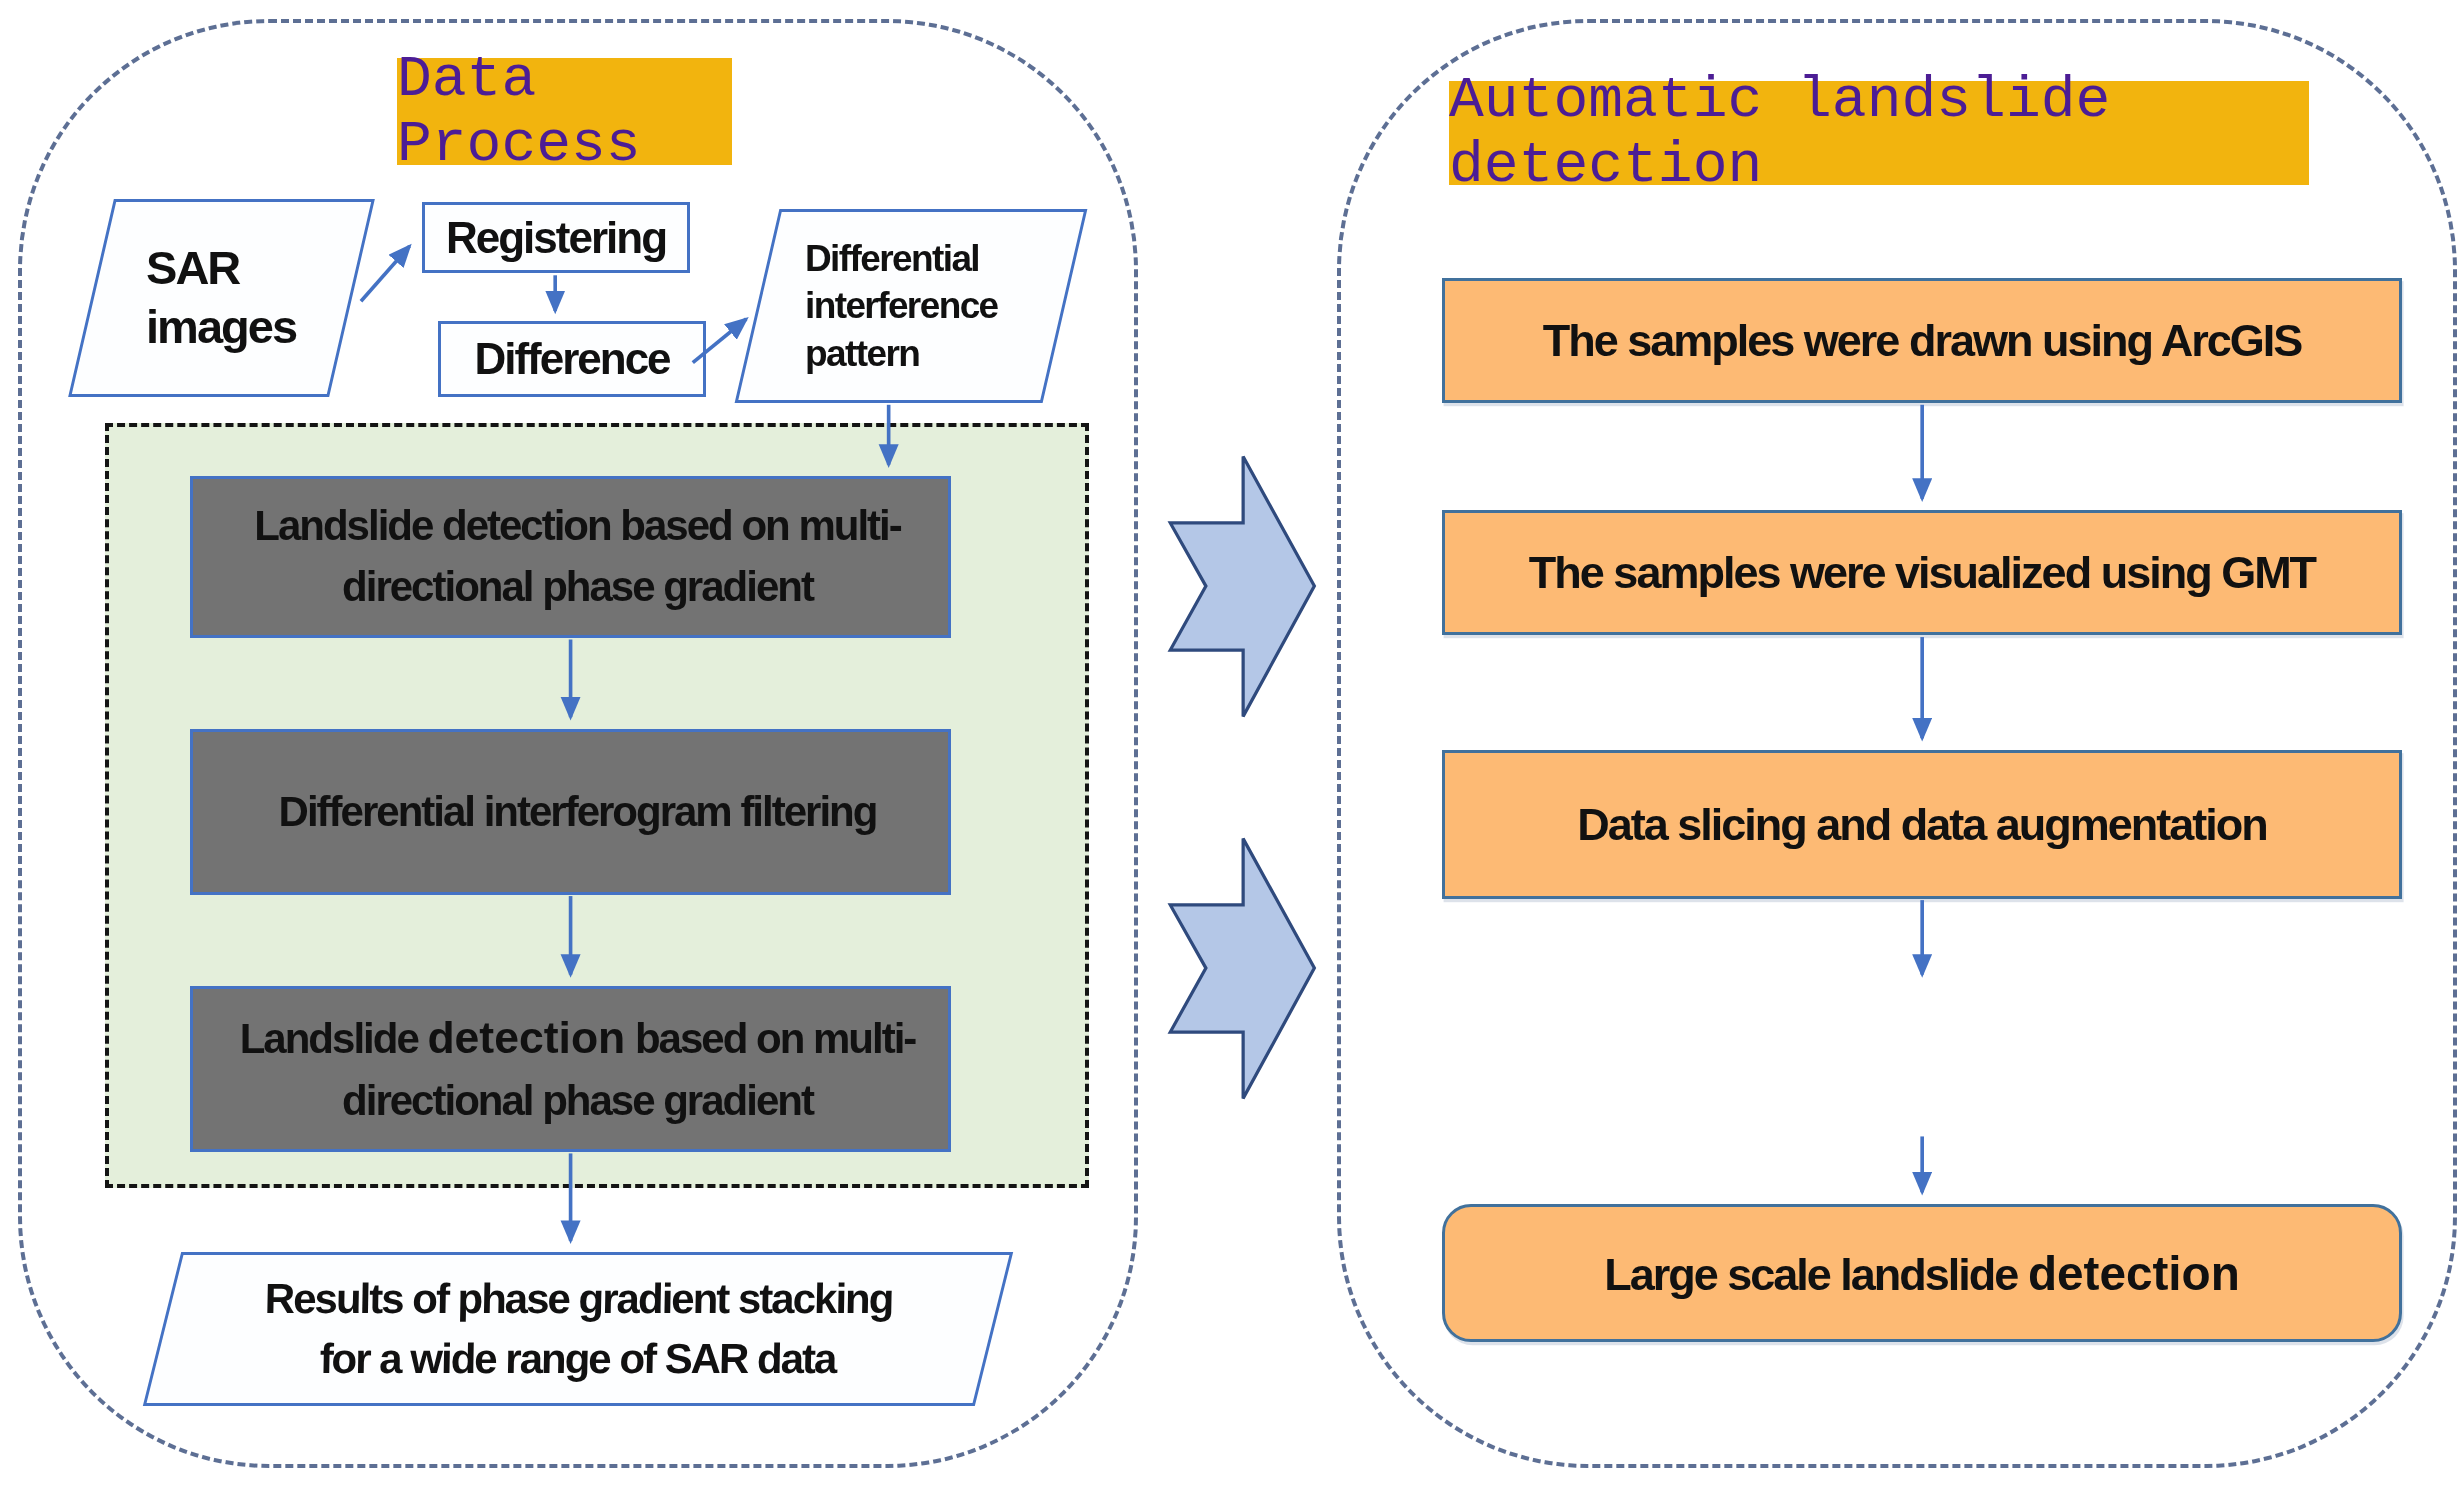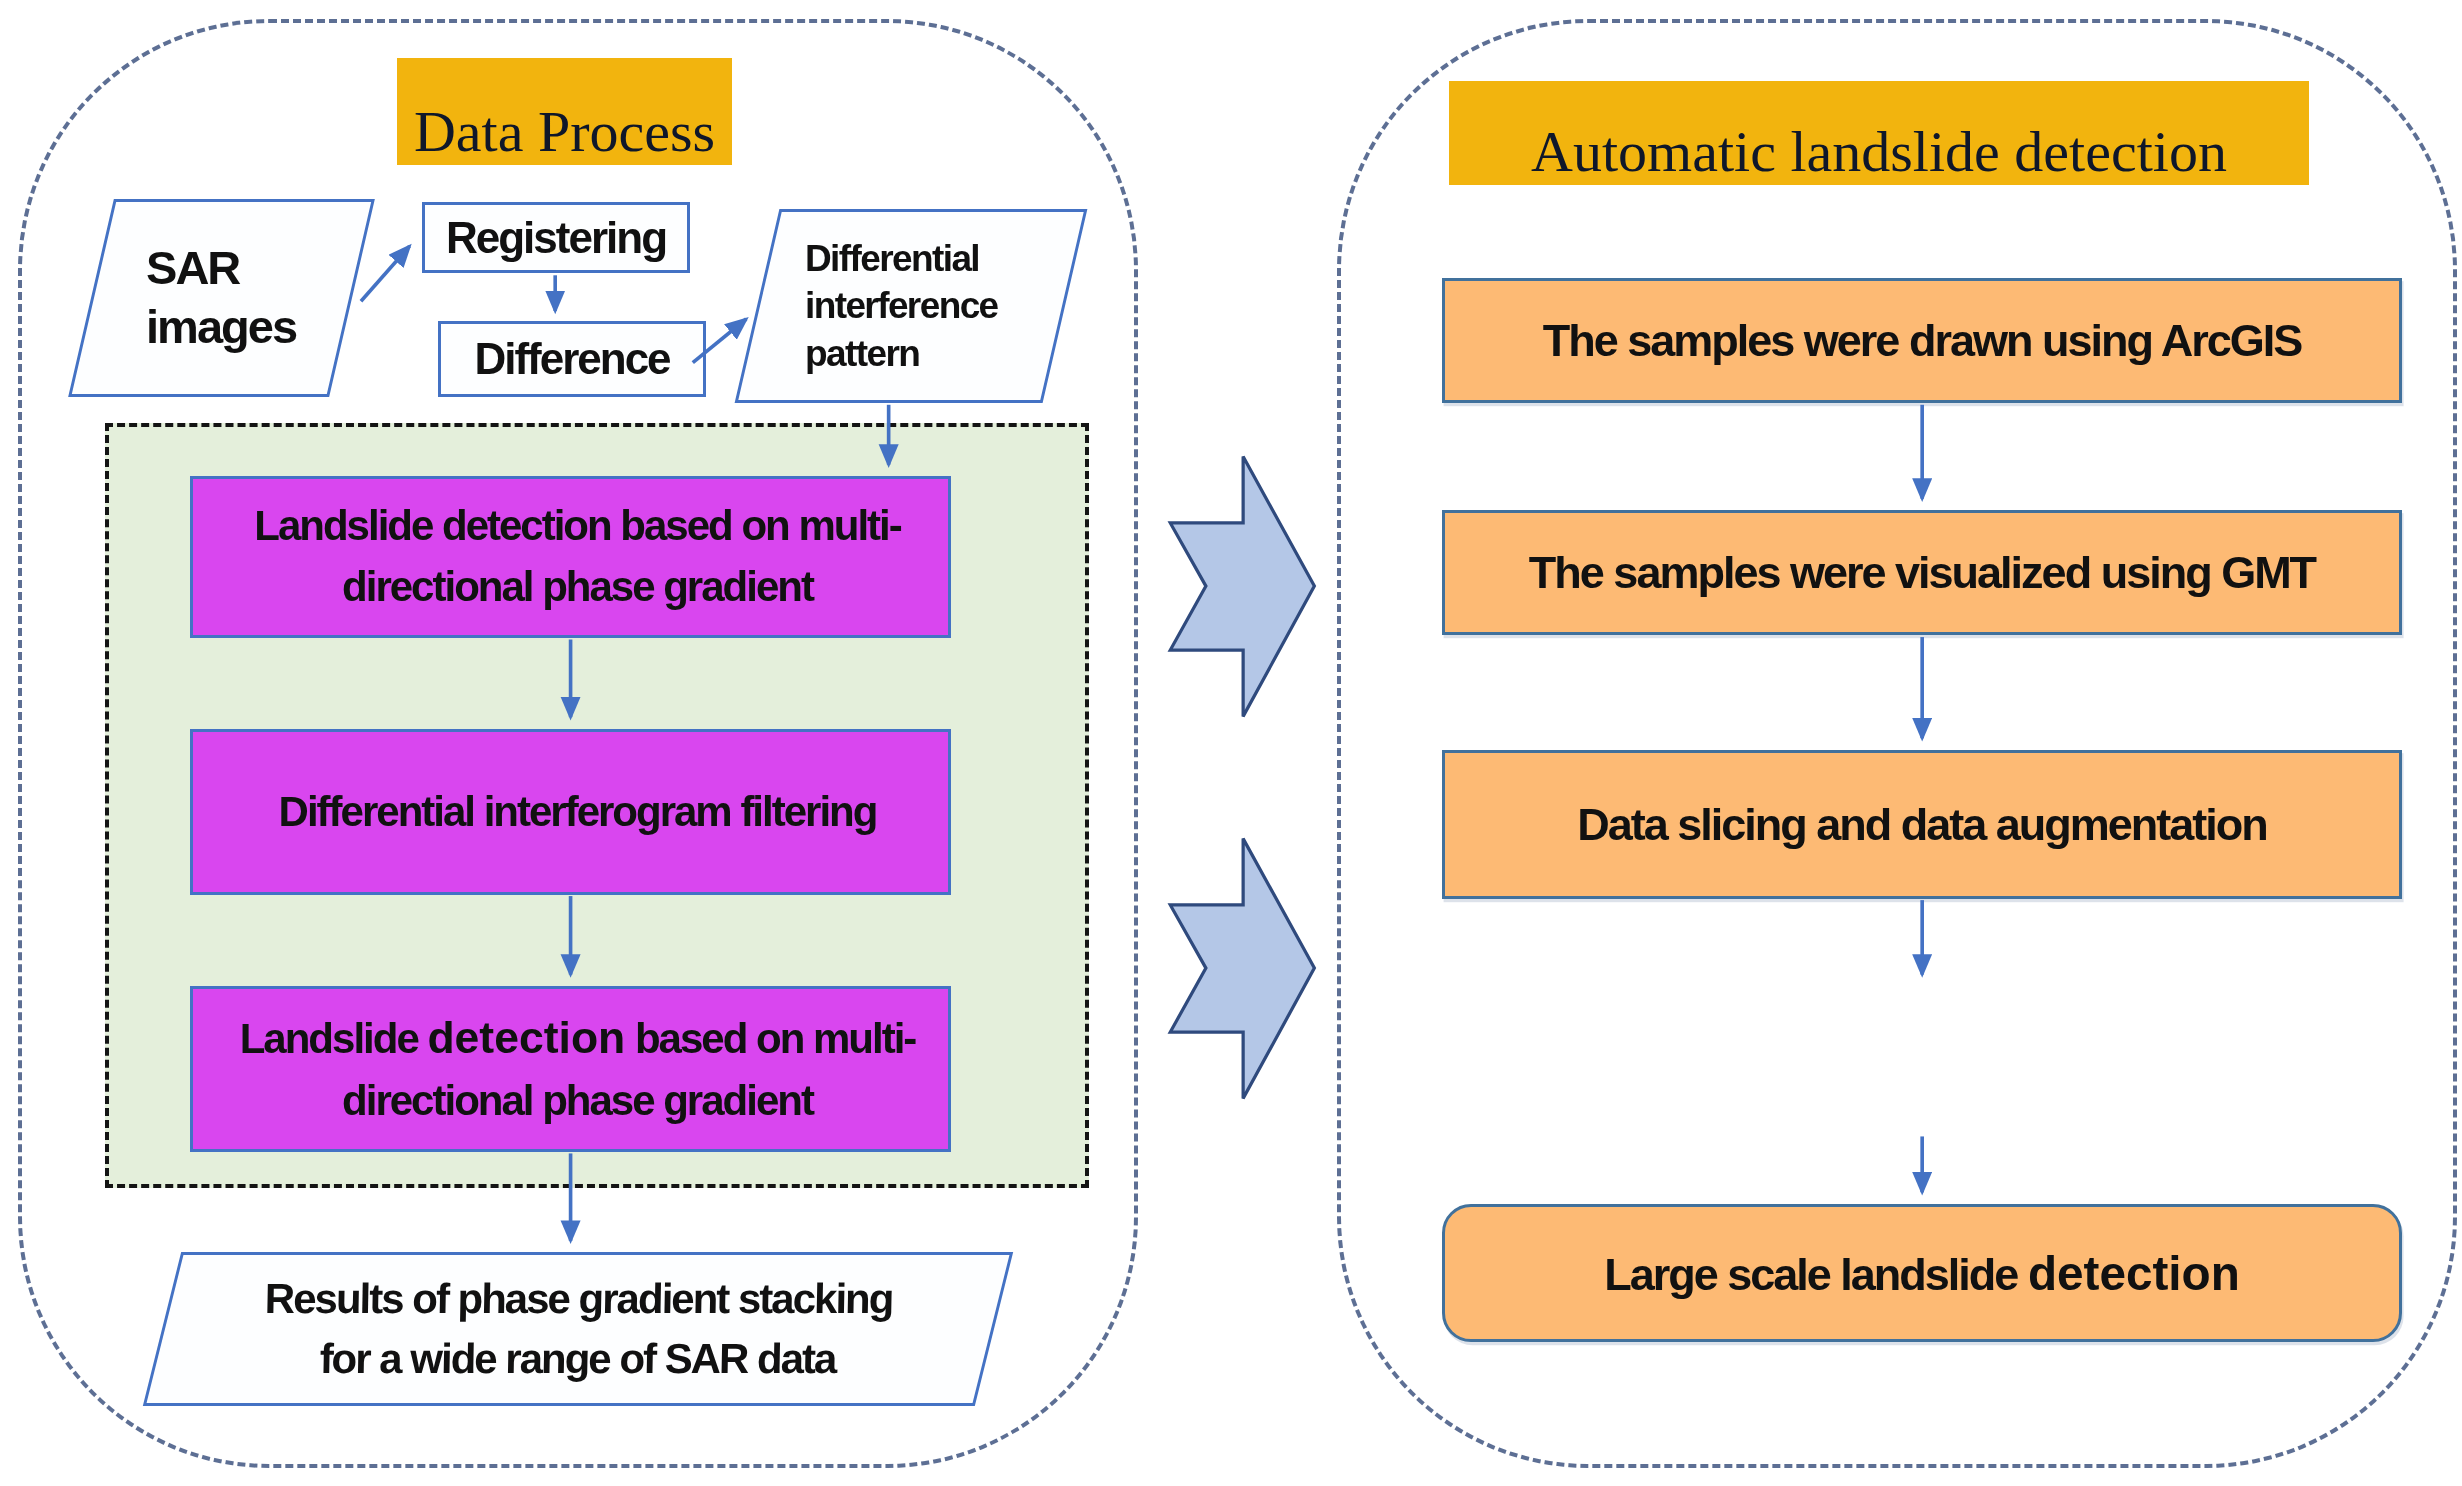--- a/index.html
+++ b/index.html
@@ -12,30 +12,30 @@
     overflow:hidden;
   }
   .abs{position:absolute;box-sizing:border-box;}
   .panel{
     border:4px dashed #5d6f94;
     border-radius:251px;
     background:transparent;
   }
   .gold{
     background:#F2B40E;
-    display:flex;align-items:flex-end;justify-content:center;
-    font-family:Liberation Serif, serif;
-    color:#0f172a;
+    display:flex;align-items:center;justify-content:center;
+    font-family:Liberation Mono, monospace;
+    color:#4c1d95;
   }
   .node{
     display:flex;align-items:center;justify-content:center;
     text-align:center;
   }
   .blue-node{border:3.2px solid #4472C4;background:#FDFEFF;}
-  .green-node{border:3.2px solid #4472C4;background:#d946ef;padding-left:14px;}
+  .green-node{border:3.2px solid #4472C4;background:#737373;padding-left:14px;}
   .right-node{
     border:3.2px solid #41719C;background:#fdba74;
     box-shadow:1.6px 3.2px 0 rgba(84,110,150,.20);
   }
   .green-container{
     background:#E4EFDB;
     border:4px dashed #141414;
   }
   .para{
     border:3.2px solid #4472C4;background:#FDFEFF;

